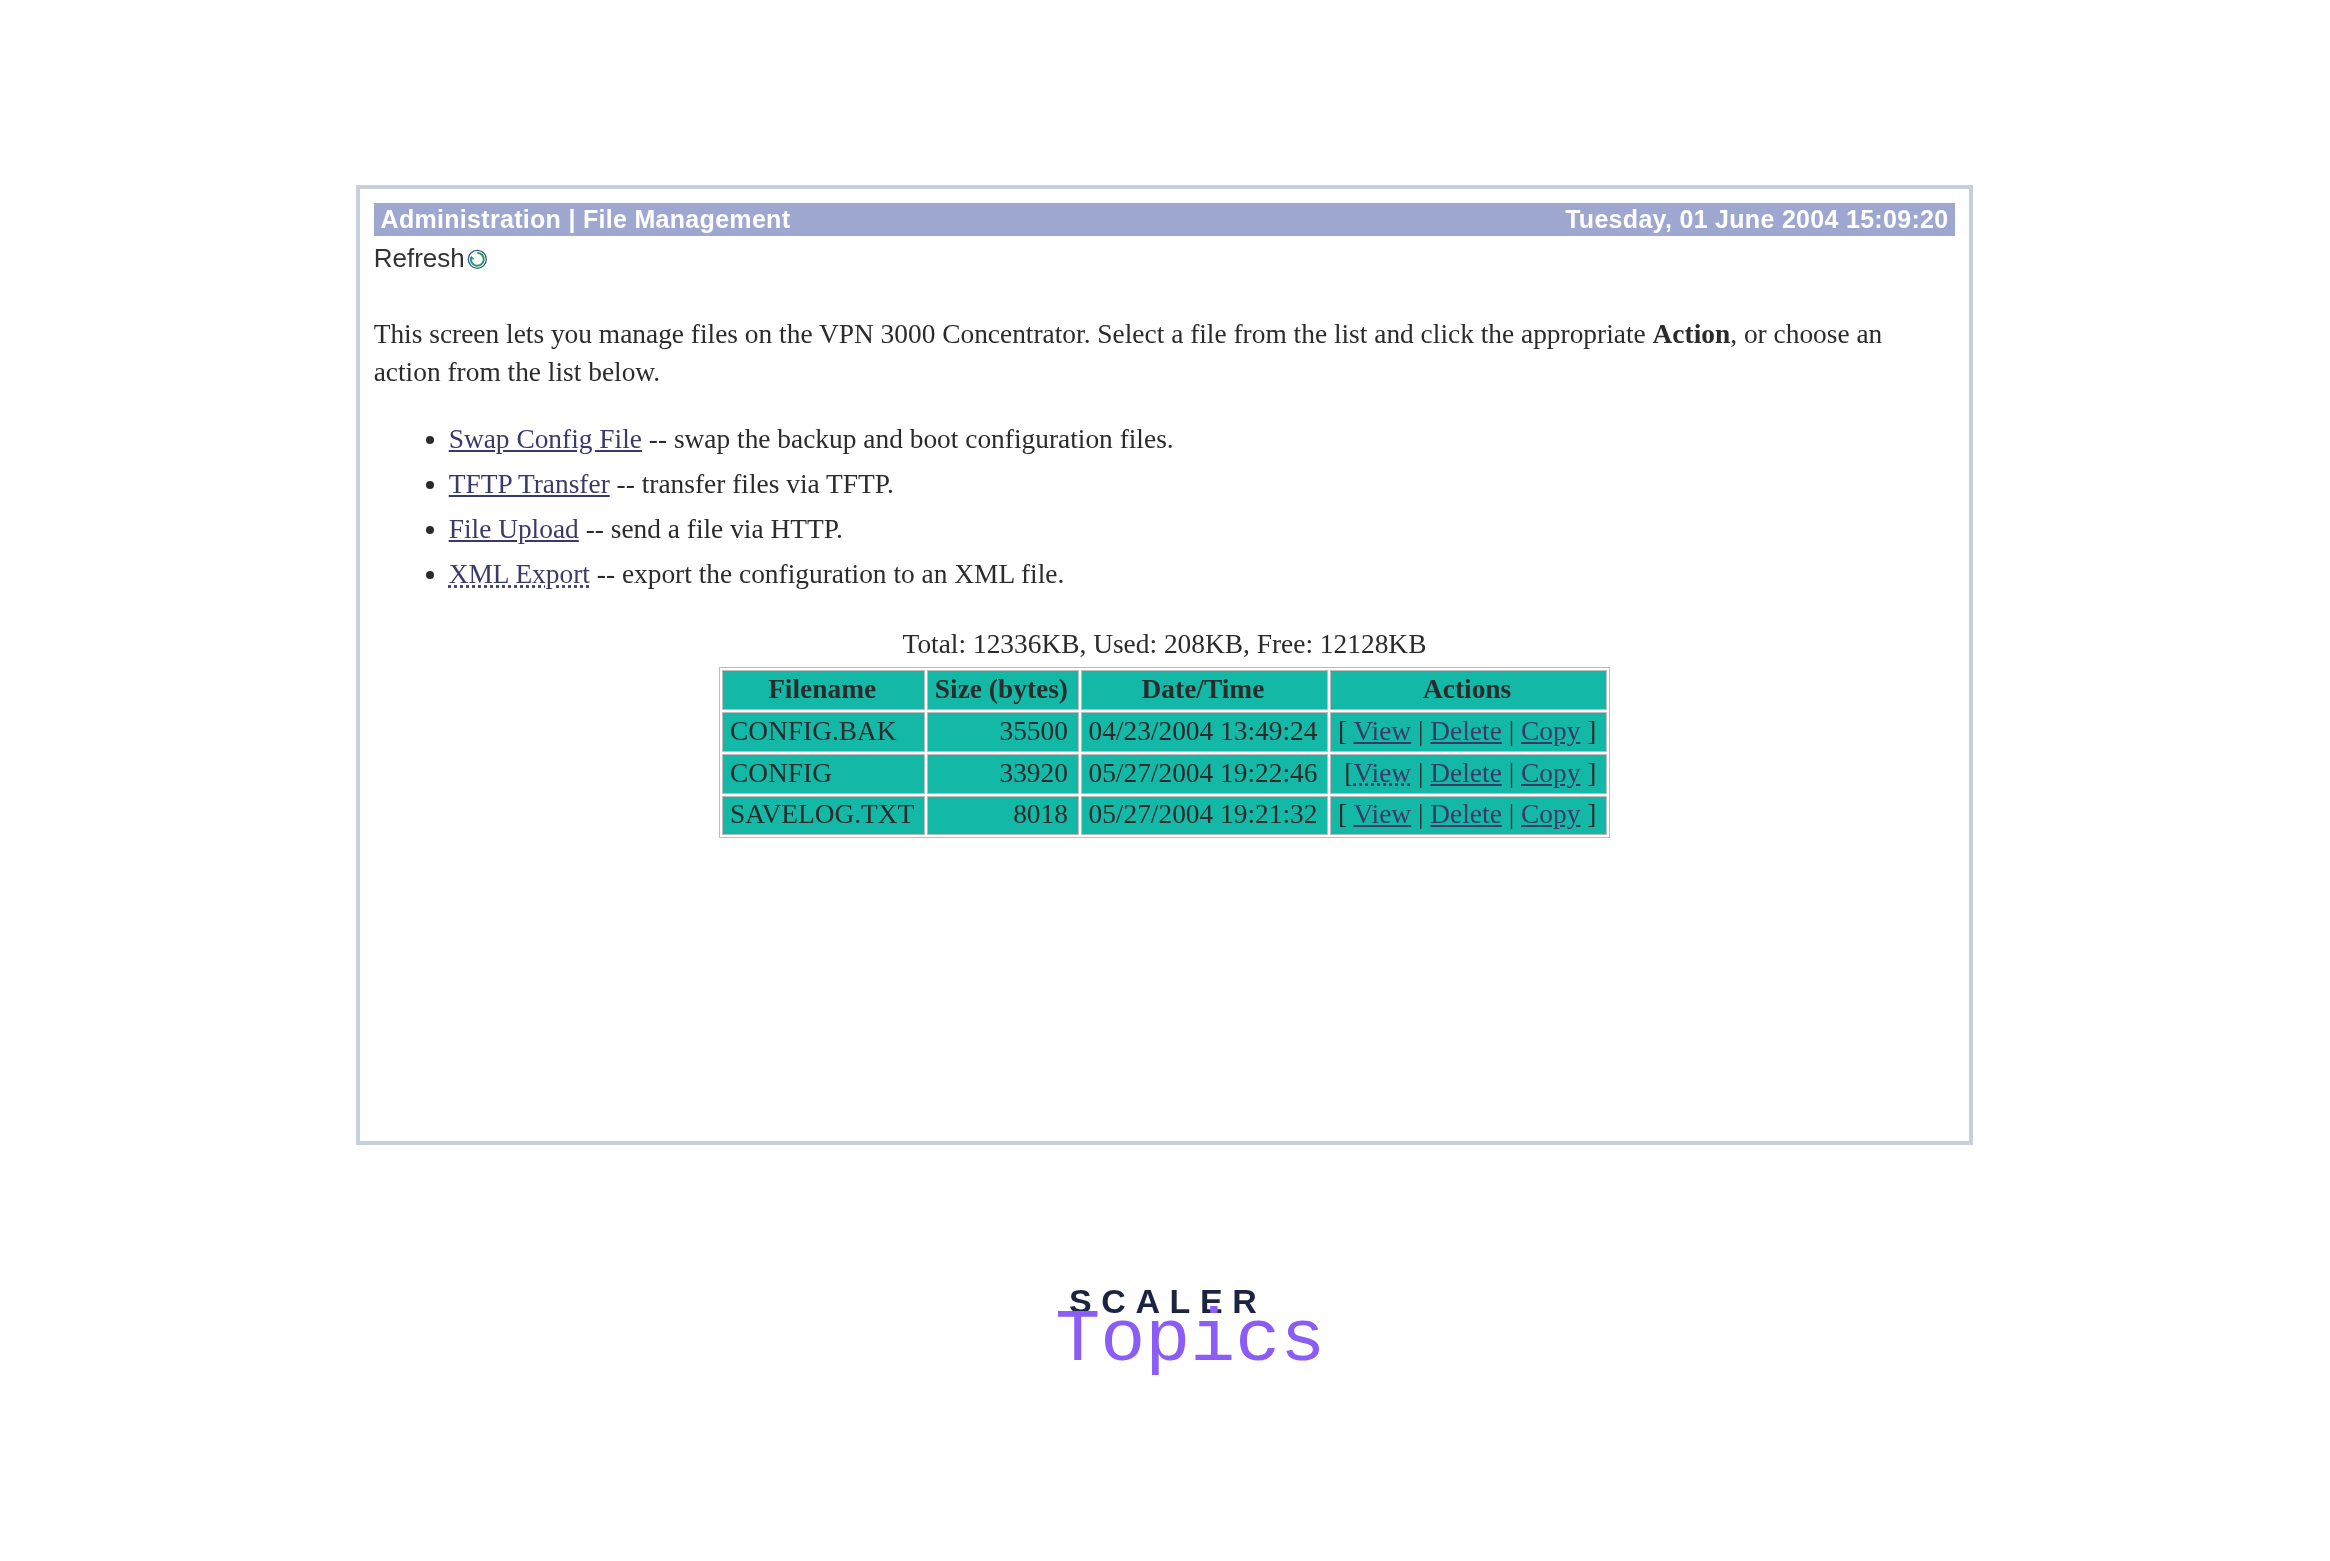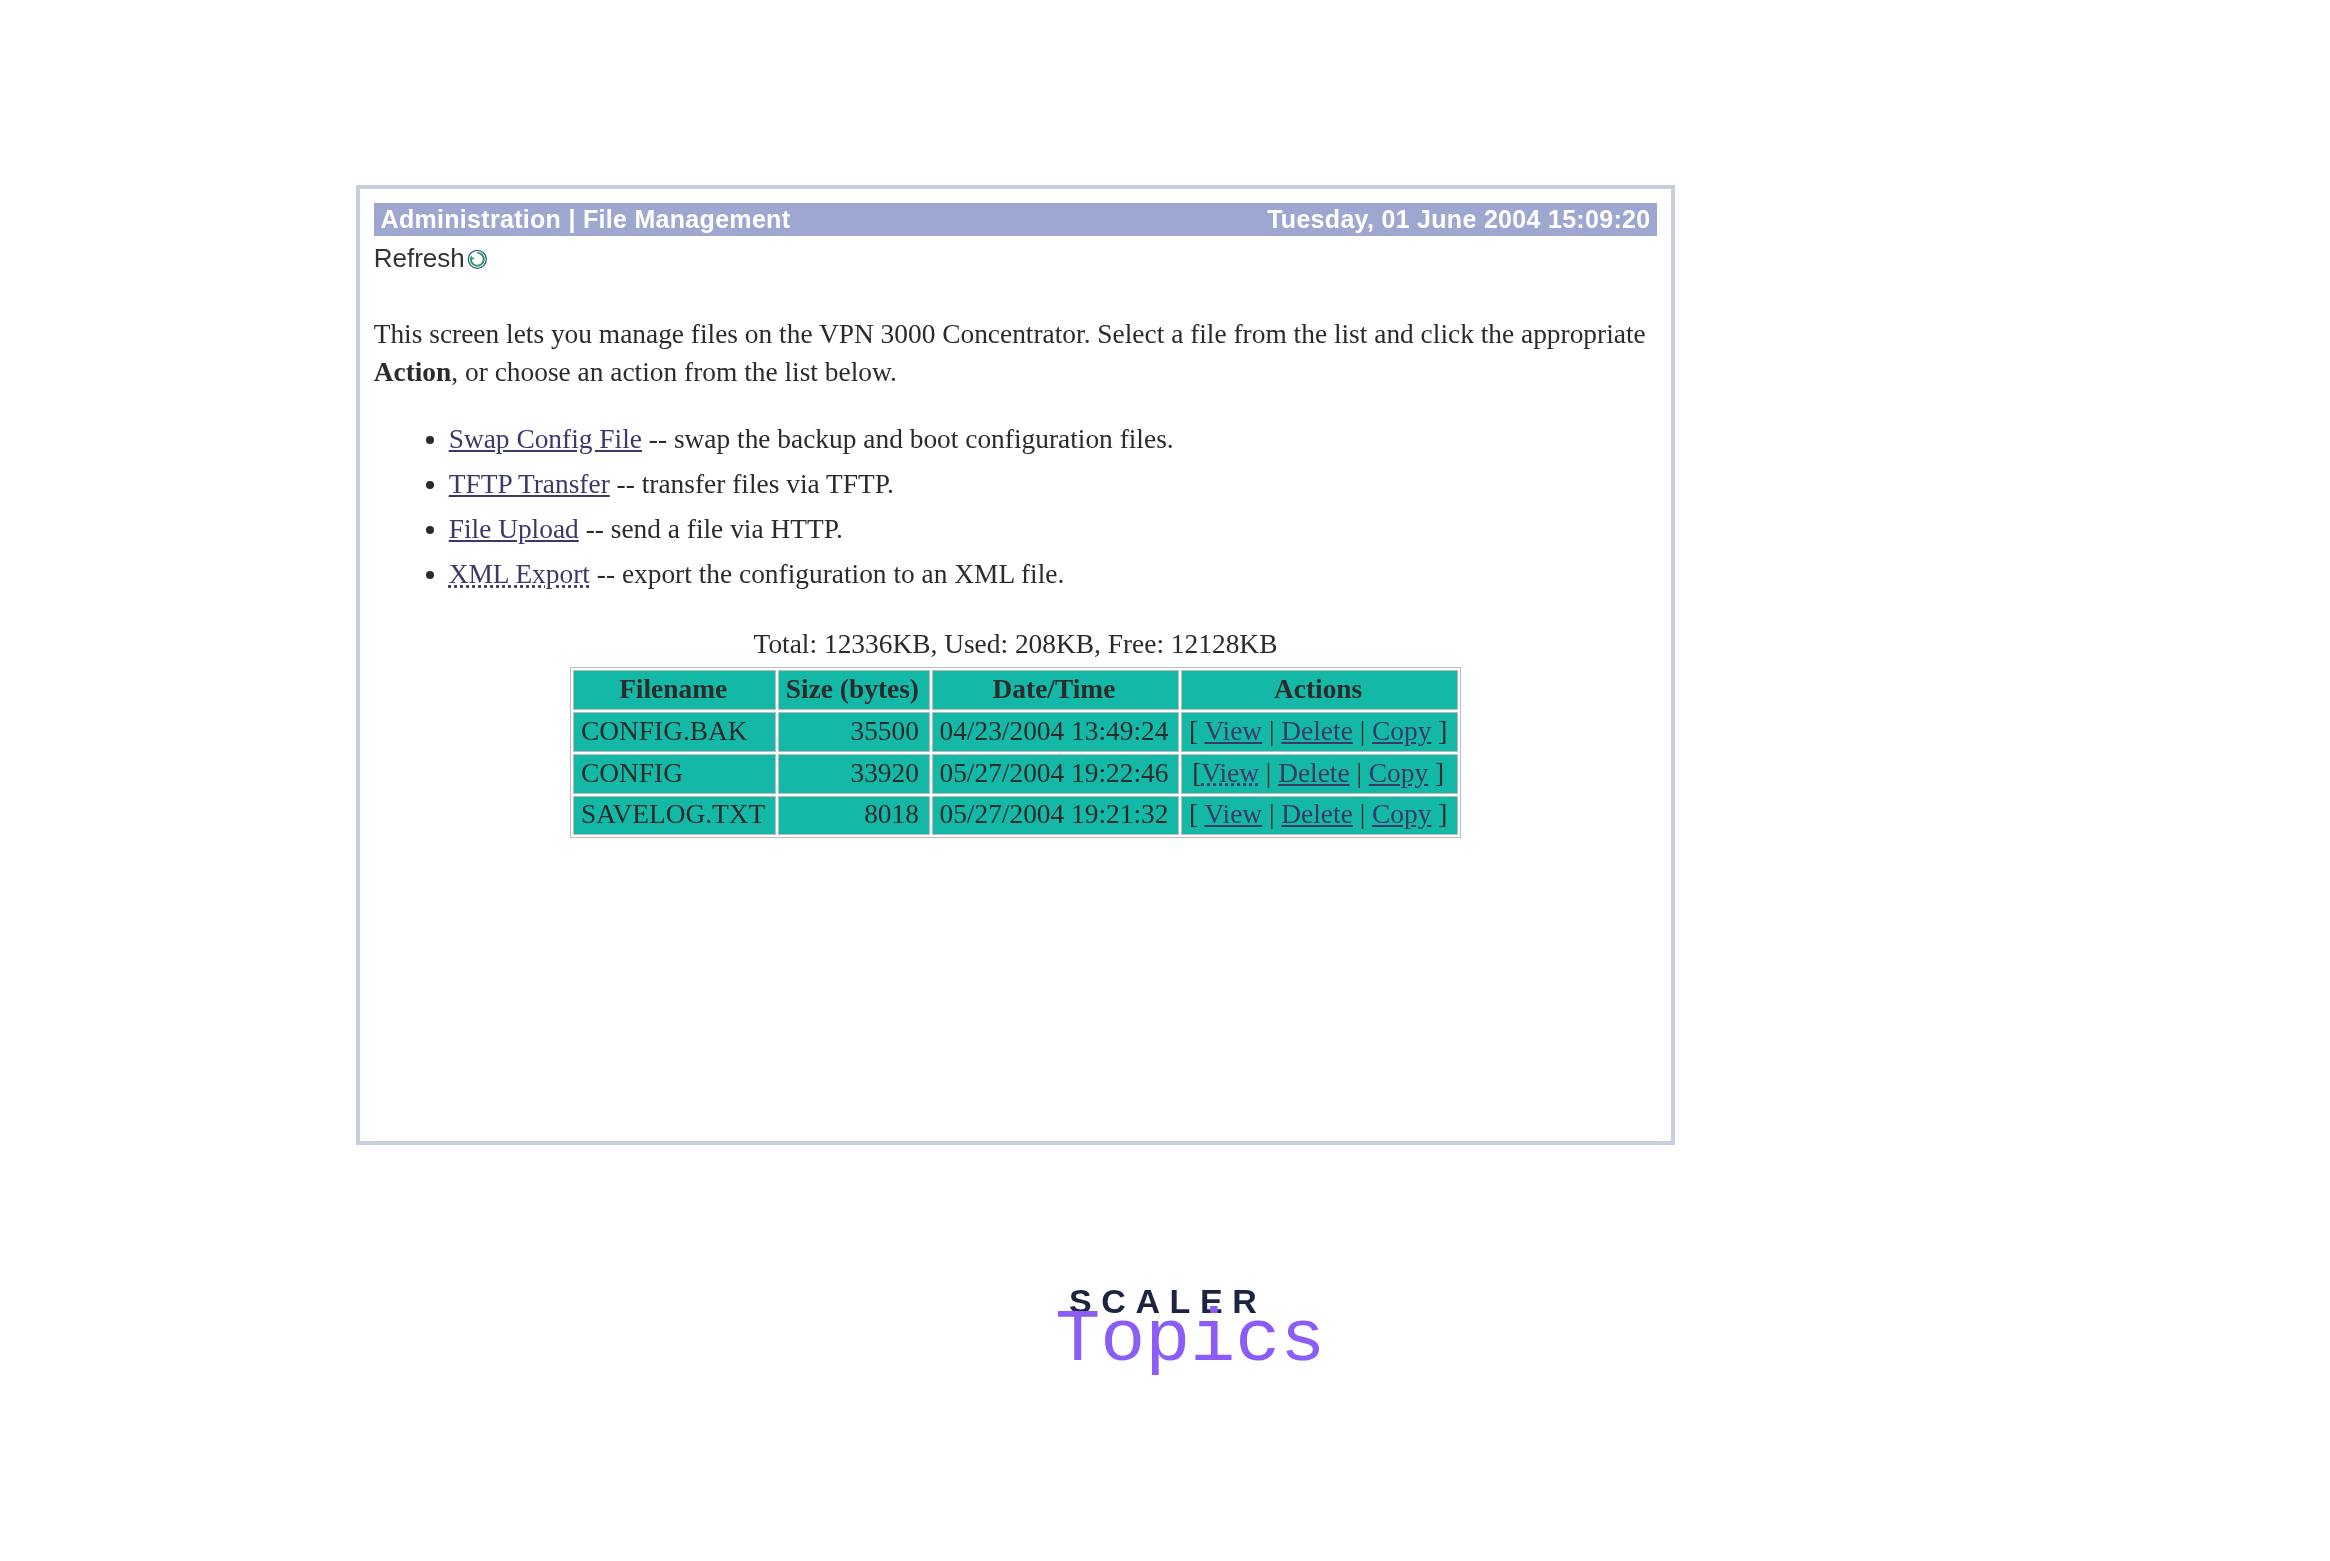--- a/index.html
+++ b/index.html
@@ -7,21 +7,21 @@
     padding: 0;
     width: 2330px;
     height: 1562px;
     background: #ffffff;
     font-family: "Times New Roman", Times, serif;
   }
   .outer-frame {
     position: absolute;
     left: 356px;
     top: 185px;
-    width: 1319px;
+    width: 1617px;
     height: 960px;
     border: 4.1px solid #c8cfdc;
     background: #ffffff;
     box-sizing: border-box;
     padding: 13.7px 13.7px 13.7px 13.7px;
   }
   .titlebar {
     background: #9ea7d0;
     color: #ffffff;
     font-family: Arial, Helvetica, sans-serif;
@@ -95,21 +95,21 @@
     color: #2b2b2b;
     padding: 2.7px 9.6px 4.1px 6.9px;
     background: #14b8a6;
   }
   table.file-table th {
     font-weight: bold;
     text-align: center;
   }
   td.size-cell { text-align: right; }
   td.date-cell { text-align: left; white-space: nowrap; }
-  td.actions-cell { white-space: nowrap; text-align: center; }
+  td.actions-cell { white-space: nowrap; text-align: right; }
   td.actions-cell .bracket { color:#2b2b2b; }
   a.row-action {
     color: #3a3a6a;
     text-decoration: underline;
   }
   a.row-action.dotted { text-decoration: underline dotted; }
 
   
   .scaler-logo {
     position: absolute;

